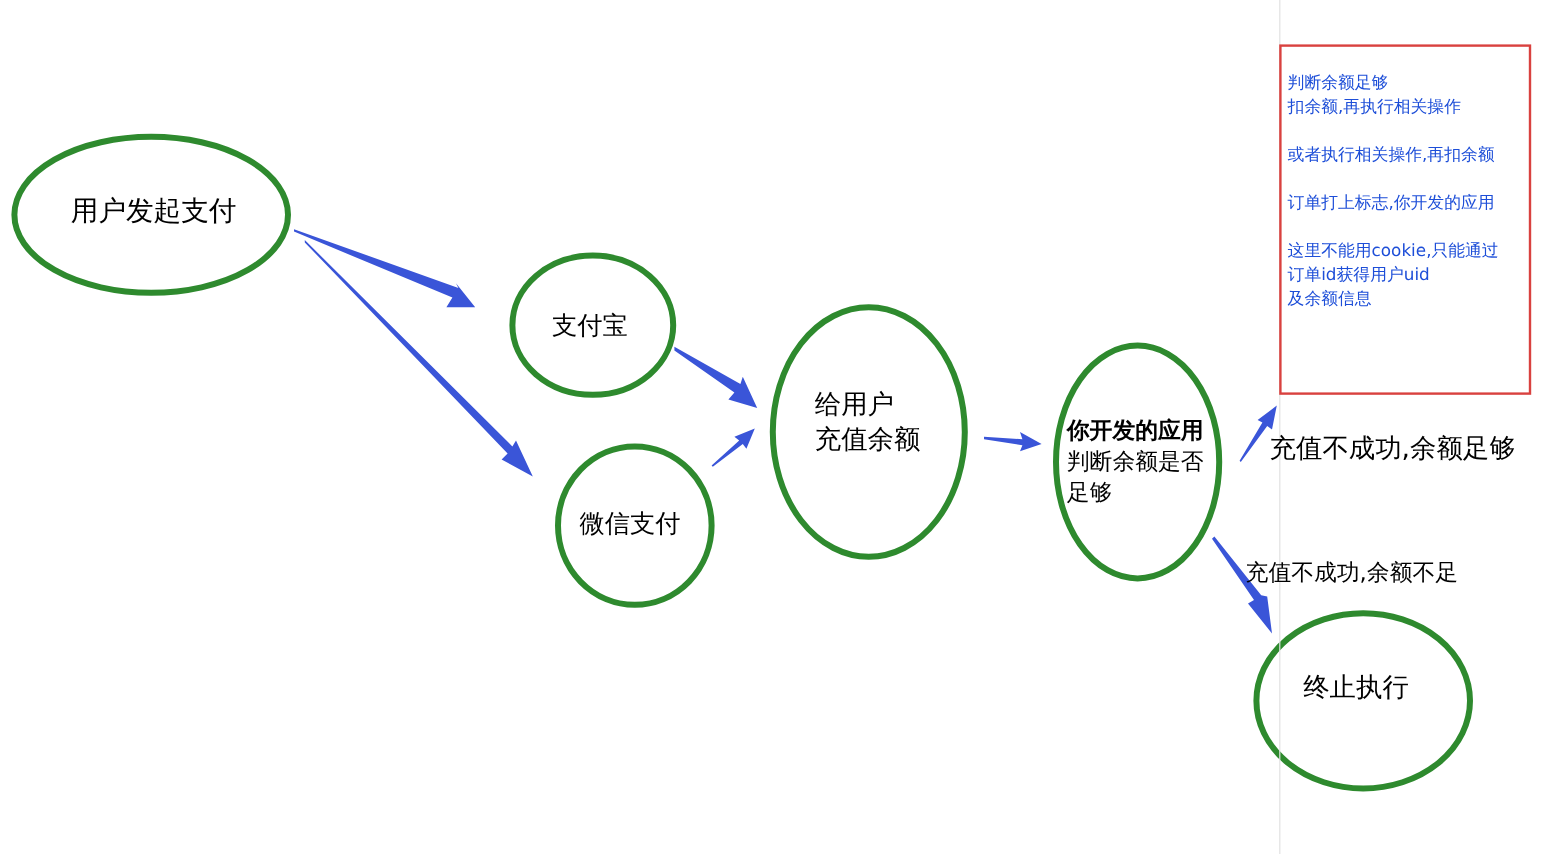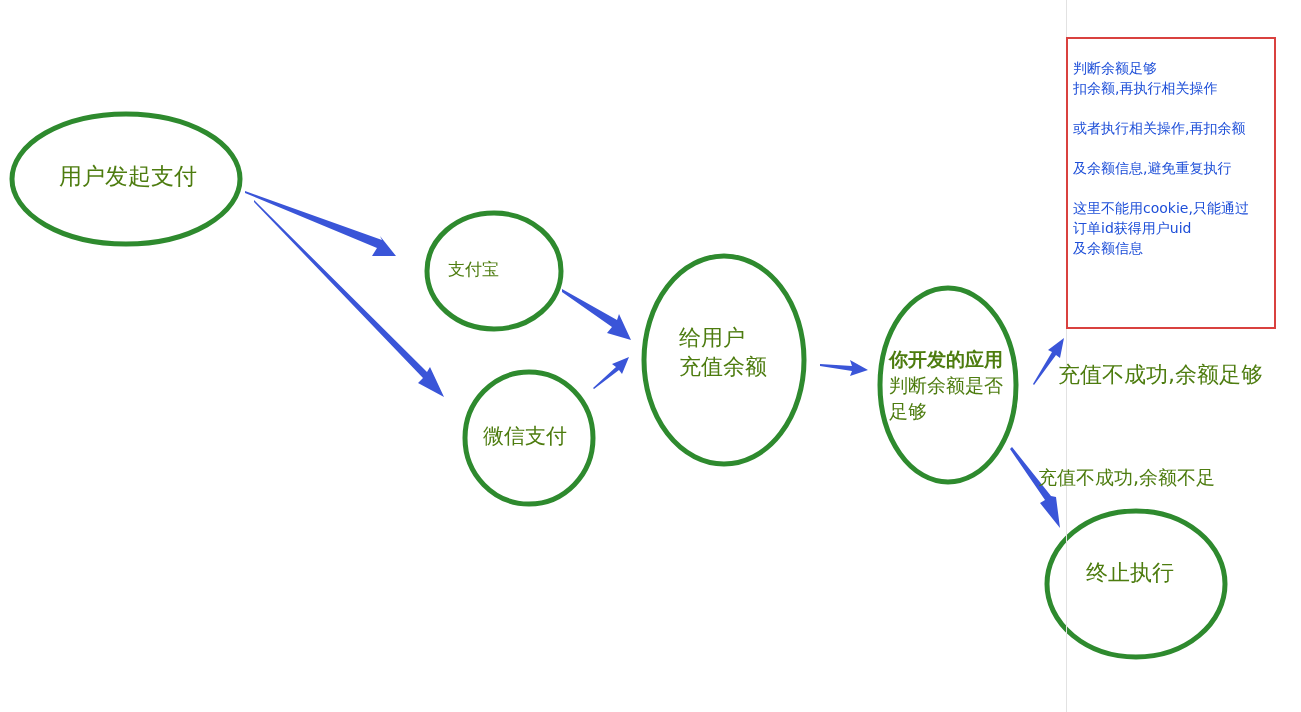--- a/index.html
+++ b/index.html
@@ -1,20 +1,20 @@
 <!DOCTYPE html>
 <html><head>
 <meta charset="utf-8">
 <style>
   html, body { margin:0; padding:0; background:#ffffff; }
   body { width:1301px; height:712px; position:relative; overflow:hidden;
          font-family: "DejaVu Sans", "Liberation Sans", sans-serif; }
   #canvas { position:absolute; left:0; top:0; }
   .vline { position:absolute; left:1066px; top:0; width:1px; height:712px; background:#e2e2e2; }
-  .label { position:absolute; color:#4d7c0f; white-space:nowrap; line-height:1.2; }
+  .label { position:absolute; color:#000000; white-space:nowrap; line-height:1.2; }
   .note-box { position:absolute; left:1066px; top:37px; width:206px; height:288px;
               border:2px solid #d9413f; box-sizing:content-box; }
   .note-line { position:absolute; left:1073px; font-size:14px; color:#1d4ed8; white-space:nowrap; }
 </style>
 </head>
 <body>
 
 <svg id="canvas" width="1301" height="712" viewBox="0 0 1301 712">
 
   <ellipse cx="126" cy="179" rx="114" ry="65" fill="none" stroke="#2e8a2e" stroke-width="5"></ellipse>
@@ -38,32 +38,32 @@
 
     <polygon points="1033,384 1052,352 1048,350 1064,338 1060,358 1056,355 1034,385"></polygon>
 
     <polygon points="1010,449 1045,500 1040,503 1060,528 1056,497 1051,496 1012,447"></polygon>
   </g>
 </svg>
 
 <div class="vline"></div>
 
 <div class="label" style="left:59px; top:163px; font-size:23px;">用户发起支付</div>
-<div class="label" style="left:448px; top:259px; font-size:17px;">支付宝</div>
+<div class="label" style="left:460px; top:259px; font-size:21px;">支付宝</div>
 <div class="label" style="left:483px; top:424px; font-size:21px;">微信支付</div>
 <div class="label" style="left:679px; top:325px; font-size:22px;">给用户</div>
 <div class="label" style="left:679px; top:354px; font-size:22px;">充值余额</div>
 <div class="label" style="left:889px; top:348px; font-size:19px;font-weight:bold;">你开发的应用</div>
 <div class="label" style="left:889px; top:374px; font-size:19px;">判断余额是否</div>
 <div class="label" style="left:889px; top:400px; font-size:19px;">足够</div>
 <div class="label" style="left:1086px; top:560px; font-size:22px;font-family:Liberation Serif, serif;">终止执行</div>
 
 <div class="label" style="left:1058px; top:362px; font-size:22px;">充值不成功,余额足够</div>
 <div class="label" style="left:1038px; top:466px; font-size:19px;">充值不成功,余额不足</div>
 
 <div class="note-box"></div>
 <div class="note-line" style="top:60px;">判断余额足够</div>
 <div class="note-line" style="top:80px;">扣余额,再执行相关操作</div>
 <div class="note-line" style="top:120px;">或者执行相关操作,再扣余额</div>
-<div class="note-line" style="top:160px;">及余额信息,避免重复执行</div>
+<div class="note-line" style="top:160px;">订单打上标志,你开发的应用</div>
 <div class="note-line" style="top:200px;">这里不能用cookie,只能通过</div>
 <div class="note-line" style="top:220px;">订单id获得用户uid</div>
 <div class="note-line" style="top:240px;">及余额信息</div>
 
 </body></html>

